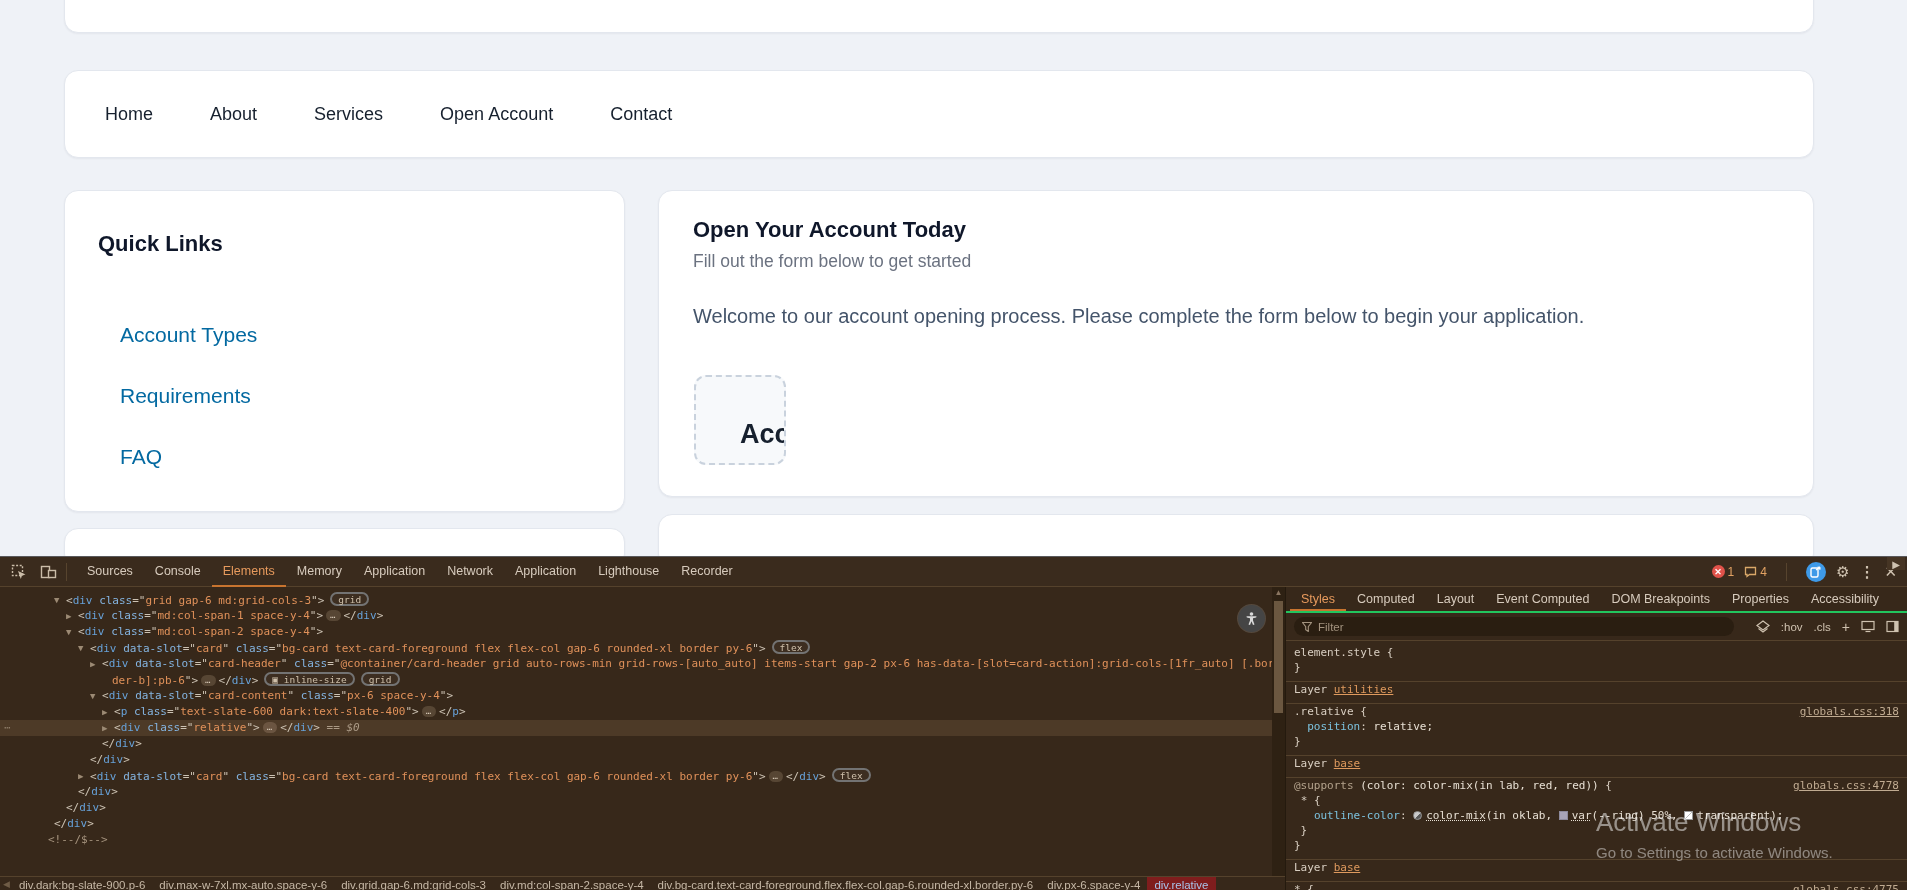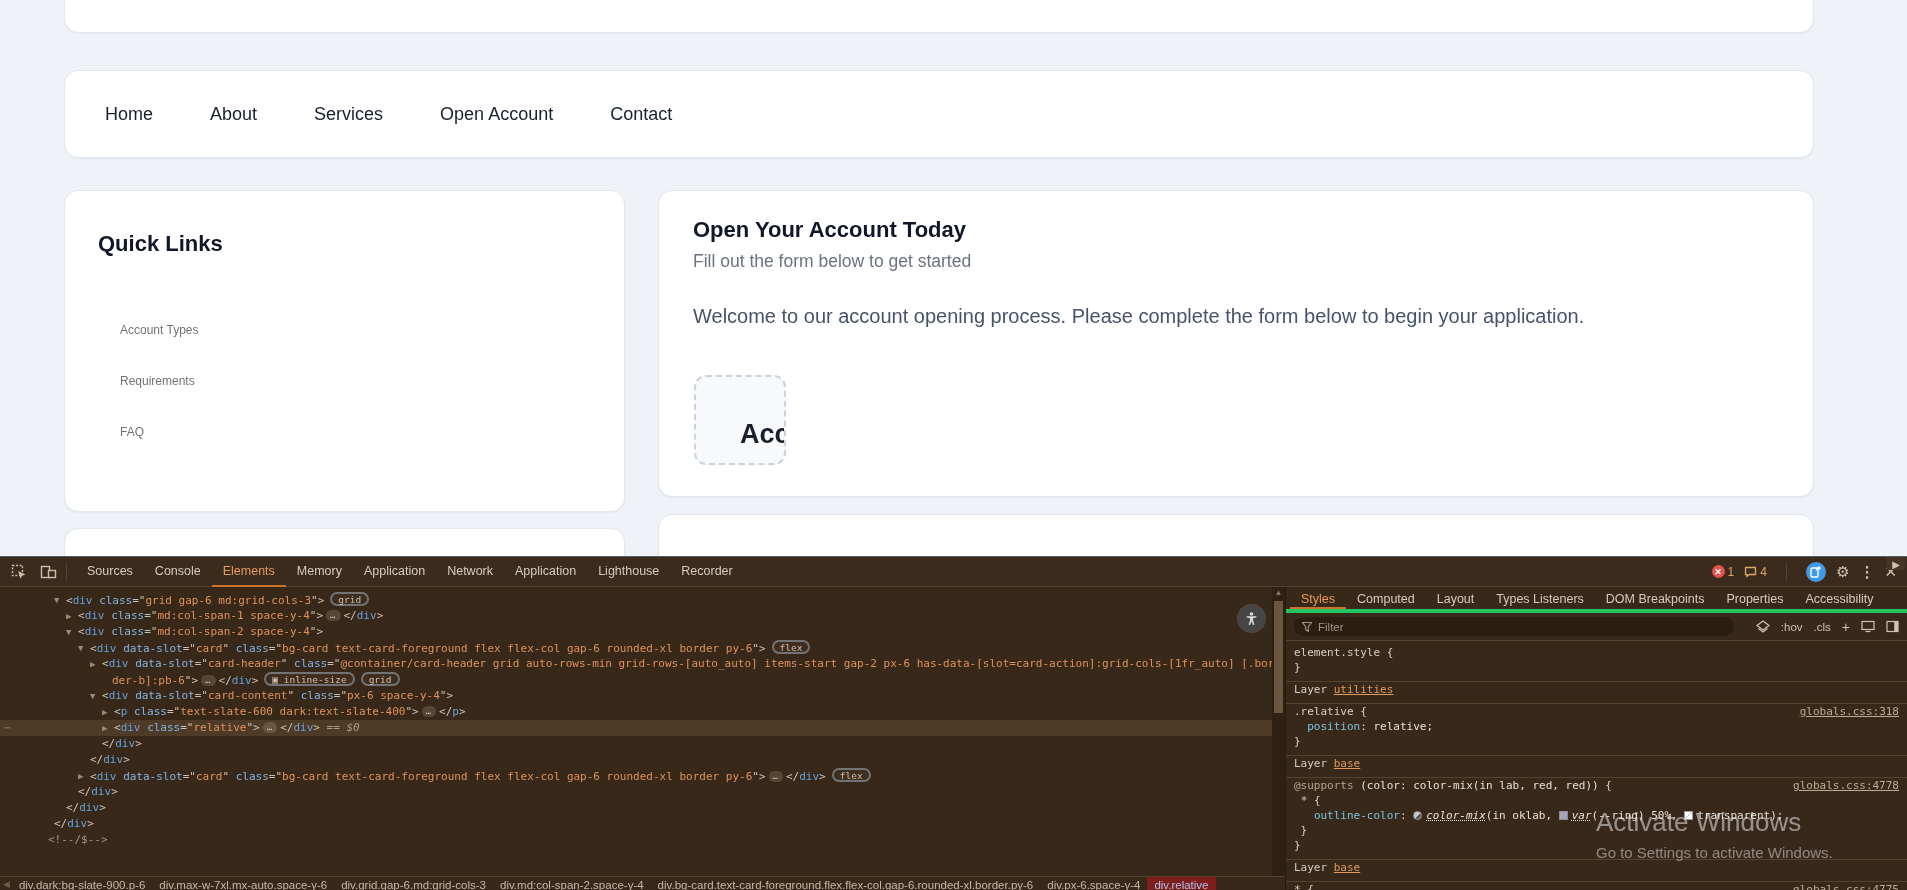--- a/index.html
+++ b/index.html
@@ -10,21 +10,21 @@
   #page { position:absolute; left:0; top:0; width:1907px; height:556px; background:#eff2f7; }
   .card { position:absolute; background:#ffffff; border:1px solid #e3e7ee; border-radius:14px;
           box-shadow:0 1px 2px rgba(15,23,42,.05); }
   #sliver-top   { left:64px; top:-14px; width:1750px; height:47px; border-radius:0 0 14px 14px; }
   #nav-card     { left:64px; top:70px;  width:1750px; height:88px; }
   #nav { display:flex; align-items:center; height:100%; padding-left:40px; gap:57px; }
   .nav-item { font-size:18px; color:#16202e; cursor:pointer; }
   #quick-card   { left:64px; top:190px; width:561px; height:322px; }
   #quick-title  { position:absolute; left:33px; top:40px; font-size:22px; font-weight:700; color:#0f172a; }
   #quick-links  { position:absolute; left:55px; top:132px; }
-  .quick-link { font-size:12px; color:#737373; margin-bottom:37px; cursor:pointer; }
+  .quick-link { font-size:21px; color:#0369a1; margin-bottom:37px; cursor:pointer; }
   #account-card { left:658px; top:190px; width:1156px; height:307px; }
   #acct-title   { position:absolute; left:34px; top:26px; font-size:22px; font-weight:700; color:#0f172a; }
   #acct-sub     { position:absolute; left:34px; top:60px; font-size:17.5px; color:#6b7280; }
   #acct-welcome { position:absolute; left:34px; top:114px; font-size:20px; color:#44546a; }
   #drop-box { position:absolute; left:35px; top:184px; width:92px; height:90px; border:2px dashed #c9d2dd;
               border-radius:12px; background:#f7f9fb; overflow:hidden;text-decoration:underline; }
   #drop-box-text { position:absolute; left:44px; top:42px; font-size:27px; font-weight:600; color:#16202e; white-space:nowrap; }
   #sliver-left2  { left:64px; top:528px; width:561px; height:40px; }
   #sliver-right2 { left:658px; top:514px; width:1156px; height:54px; }
 
@@ -85,40 +85,40 @@
   #dt-crumbs { position:absolute; left:0; top:319px; width:1285px; height:15px; background:#37281a;
                border-top:1px solid #55422c; overflow:hidden; display:flex; align-items:flex-start; }
   .crumb { font-size:11.5px; color:#c6b8a6; padding:2px 7px 0 7px; white-space:nowrap; cursor:pointer; }
   .crumb.current { background:#7f1d1d; color:#a9c4ea; }
   #crumb-left-arrow { color:#6f5c46; font-size:9px; padding:2px 2px 0 3px; cursor:pointer; }
   #crumb-right-arrow { position:absolute; right:2px; top:0; color:#cfc2b0; background:#463télé524;
                background:#46352$; background:#463524; font-size:10px; padding:2px 5px 0 5px; cursor:pointer; }
 
   
   #dt-styles { position:absolute; left:1285px; top:30px; width:622px; height:304px; border-left:1px solid #241a0e; }
-  #st-tabs { display:flex; height:26px; border-bottom:4px solid #22c55e; padding-left:4px; }
+  #st-tabs { display:flex; height:26px; border-bottom:2px solid #22c55e; padding-left:4px; }
   .stab { padding:0 11px; line-height:25px; font-size:12.5px; color:#d7cbbd; cursor:pointer; white-space:nowrap; }
   .stab.active { color:#e79a5d; box-shadow:inset 0 -2px 0 #c8742f; }
   #st-filter-row { height:28px; display:flex; align-items:center; border-bottom:1px solid #55422c; padding:0 8px; }
   #st-filter { flex:0 0 440px; height:19px; background:#2a1e11; border-radius:10px; display:flex;
                align-items:center; padding:0 8px; gap:6px; }
   #st-filter-text { font-size:11.5px; color:#a3937f; }
   #st-filter-icons { display:flex; align-items:center; gap:11px; margin-left:auto; }
   .sf-txt { font-size:11.5px; color:#cfc2b0; cursor:pointer; }
   #st-rows { position:absolute; left:0; top:54px; width:622px; height:250px; overflow:hidden;
              font-family:"DejaVu Sans Mono", monospace; font-size:11px; padding-top:4px; }
   .srow { position:relative; height:15px; line-height:15px; white-space:pre; padding-left:8px; }
   .ssep { height:7px; border-bottom:1px solid #55422c; margin-bottom:0; }
   .s-sel { color:#d9cfc2; }  .s-p { color:#d9cfc2; }
   .s-prop { color:#7cc2de; } .s-val { color:#e8e0d4; }
   .s-at { color:#b3a28c; }   .s-cnd { color:#e8e0d4; }
   .s-layer { color:#d9cfc2; }
   .s-layerlink { color:#df9a5e; text-decoration:underline; cursor:pointer; }
   .s-src { position:absolute; right:9px; top:0; color:#c0ab91; text-decoration:underline; cursor:pointer; }
-  .s-und { color:#e8e0d4; text-decoration:underline dotted; cursor:pointer;font-style:italic; }
+  .s-und { color:#e8e0d4; text-decoration:underline dotted; cursor:pointer; }
   .sw { display:inline-block; width:9px; height:9px; vertical-align:-1px; margin-right:4px; cursor:pointer; }
   .sw-circle { border-radius:50%; background:linear-gradient(135deg,#c9c9c9 50%,#5a5a5a 50%); border:1px solid #999; }
   .sw-sq1 { background:#a8a4b8; border:1px solid #8d8a9c; }
   .sw-sq2 { background:linear-gradient(135deg,#ffffff 48%,#bbb 48%,#bbb 55%,#ffffff 55%); border:1px solid #999; }
 
   
   #watermark { position:absolute; left:1596px; top:250px; z-index:60; pointer-events:none; }
   #wm1 { font-size:26px; color:rgba(250,250,250,.50); }
   #wm2 { font-size:15px; color:rgba(250,250,250,.45); margin-top:6px; }
 
@@ -255,21 +255,21 @@
       <span class="crumb">div.px-6.space-y-4</span>
       <span class="crumb current">div.relative</span>
     </div>
   <div id="crumb-right-arrow">▶</div>
 
   <div id="dt-styles">
     <div id="st-tabs">
         <span class="stab active">Styles</span>
         <span class="stab">Computed</span>
         <span class="stab">Layout</span>
-        <span class="stab">Types Listeners</span>
+        <span class="stab">Event Computed</span>
         <span class="stab">DOM Breakpoints</span>
         <span class="stab">Properties</span>
         <span class="stab">Accessibility</span>
       </div>
     <div id="st-filter-row">
       <div id="st-filter">
         <svg width="10" height="10" viewBox="0 0 10 10">
           <path d="M0.5 0.5 h9 L6.3 4.6 v4.9 L3.7 7.6 V4.6 Z" fill="none" stroke="#a3937f" stroke-width="1.1"></path>
         </svg>
         <span id="st-filter-text">Filter</span>

